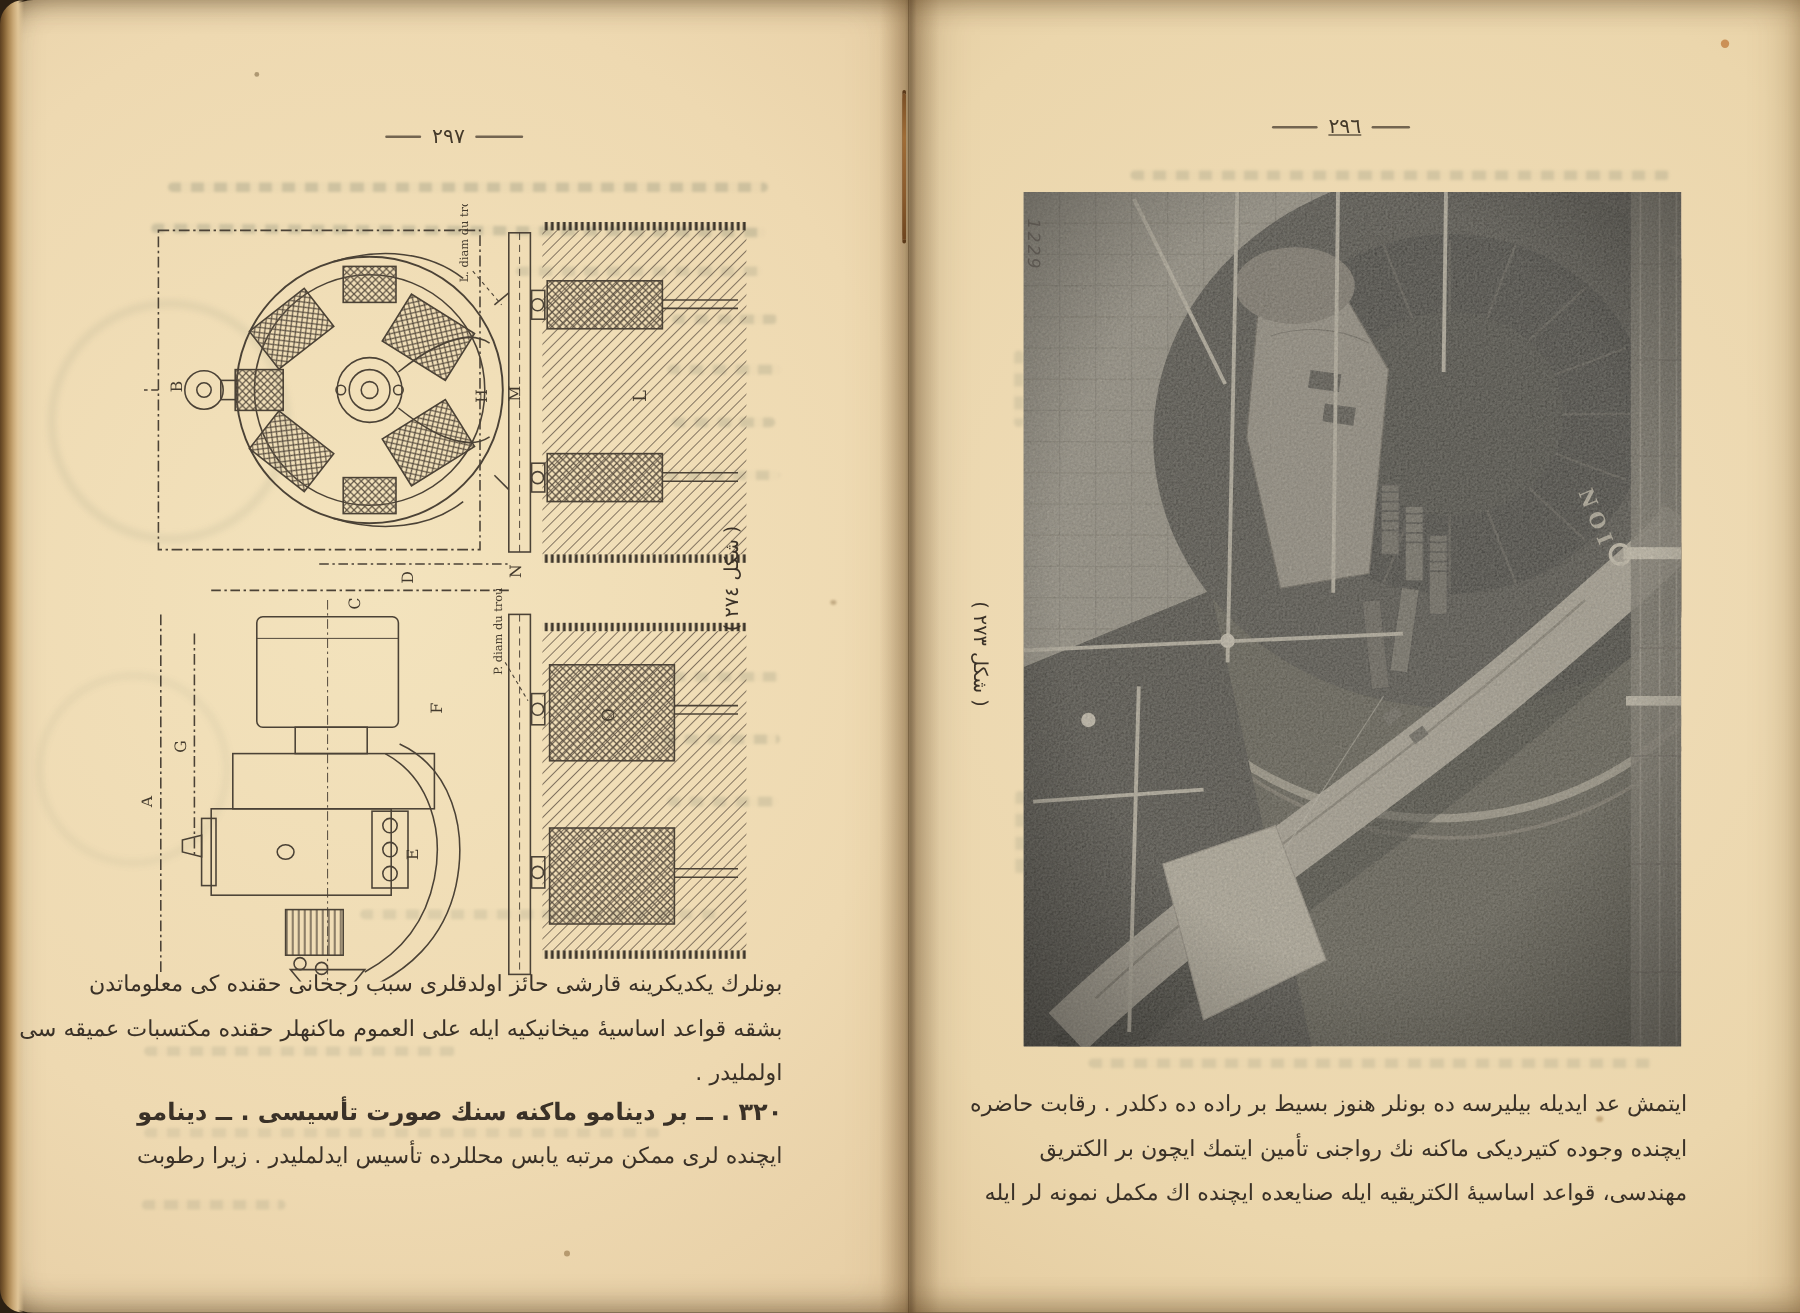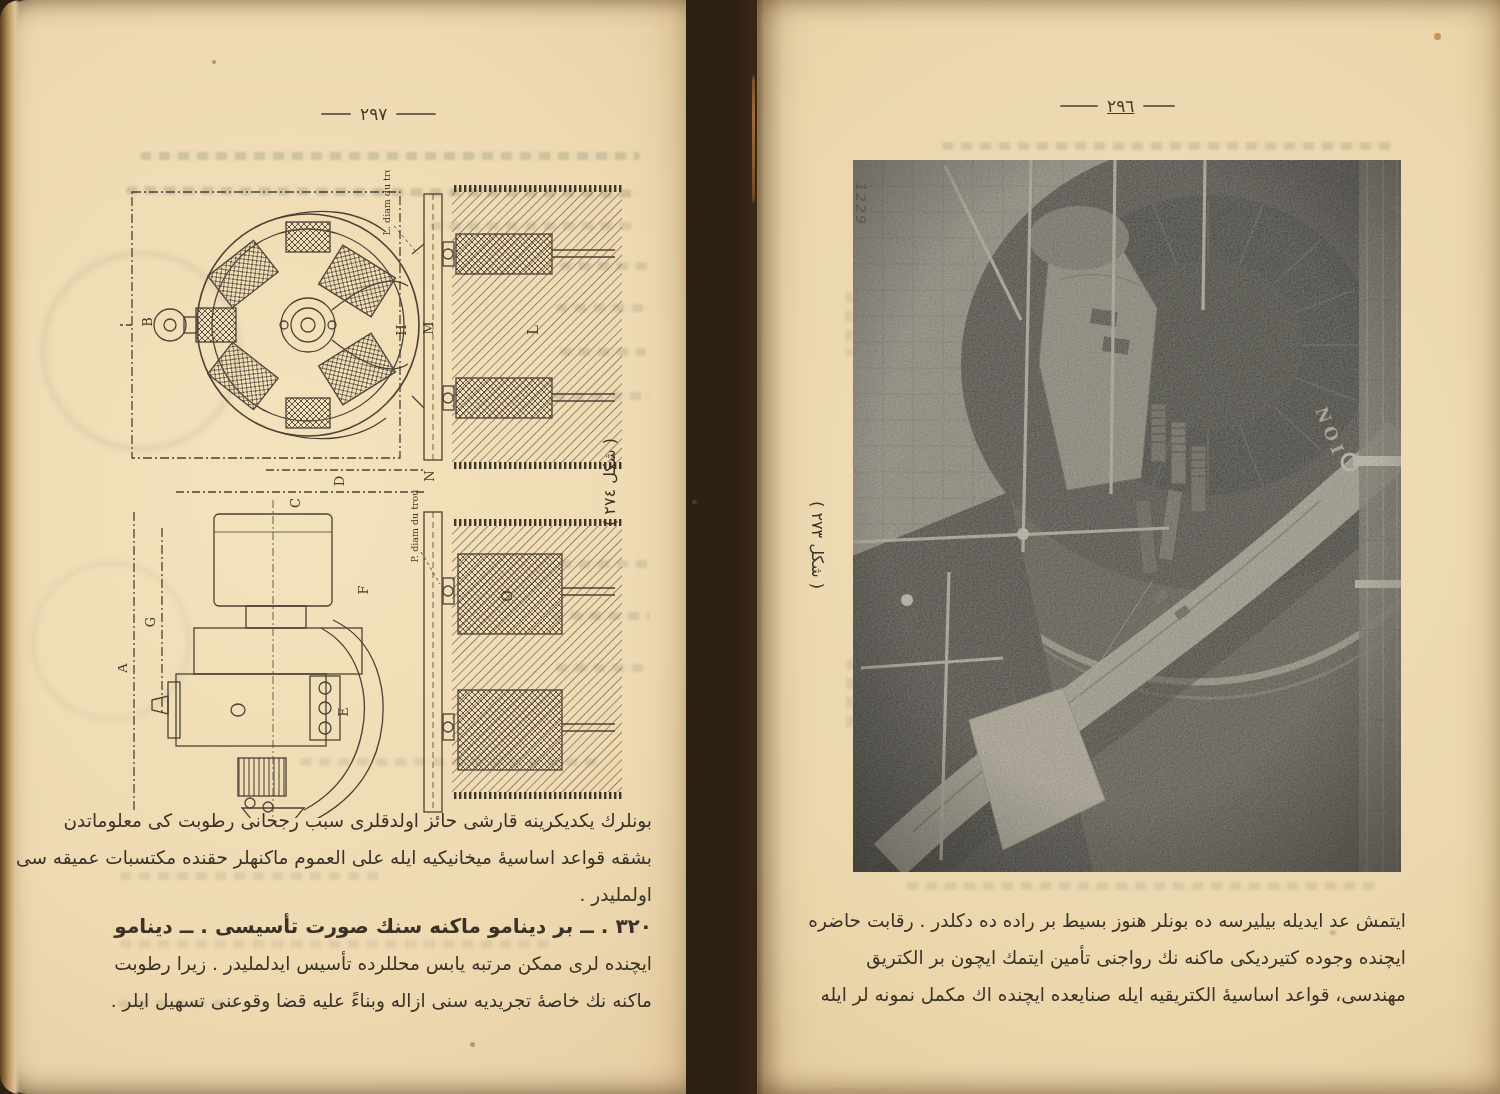--- a/index.html
+++ b/index.html
@@ -1,20 +1,20 @@
 <!DOCTYPE html>
 <html><head>
 <meta charset="utf-8">
 <style>
   html,body{margin:0;padding:0;}
   body{width:1500px;height:1094px;background:#2c2013;overflow:hidden;position:relative;
        font-family:"DejaVu Sans",sans-serif;}
   .stage{position:absolute;inset:0;}
   .page{position:absolute;top:0;bottom:0;}
-  .page-left{left:0;width:686px;border-radius:28px 0 0 28px;
+  .page-left{left:0;width:757px;border-radius:28px 0 0 28px;
     background:radial-gradient(120% 90% at 42% 45%, #f3e3bd 0%, #eed9b1 50%, #e4caa0 84%, #d2b283 100%);
     box-shadow:inset 20px 0 30px -18px rgba(60,40,15,.55),
                inset -26px 0 44px -22px rgba(140,100,50,.35),
                inset 0 16px 24px -16px rgba(60,40,15,.5),
                inset 0 -18px 26px -16px rgba(60,40,15,.5);}
   .edge-stack{position:absolute;left:0;top:0;bottom:0;width:20px;border-radius:28px 0 0 28px;
     background:linear-gradient(90deg,#5e4121 0,#7e5c30 3px,#a98551 7px,#c9a876 11px,#dfc496 15px,rgba(223,196,150,0) 20px);}
   .page-right{left:757px;right:0;
     background:radial-gradient(130% 95% at 52% 45%, #f1dfbc 0%, #ebd6ac 52%, #dfc396 84%, #ceac7c 100%);
     box-shadow:inset 30px 0 46px -26px rgba(90,60,25,.5),
@@ -215,28 +215,27 @@
         <text x="250" y="90" transform="rotate(-90 250 90)">F</text>
         <text x="230" y="212" transform="rotate(-90 230 212)">E</text>
         <text x="394" y="96" transform="rotate(-90 394 96)" font-size="14">O</text>
         <text x="300" y="26" transform="rotate(-90 300 26)" font-size="9.5">P. diam du trou</text>
       </g>
     </svg>
 
     <div class="caption cap-left">( شكل ٢٧٤ )</div>
 
     <div class="para" style="left:100px;top:802px;width:552px">
-      <div class="tl">بونلرك يكديكرينه قارشى حائز اولدقلرى سبب رجحانى رطوبت كى معلوماتدن</div>
+      <div class="tl">بونلرك يكديكرينه قارشى حائز اولدقلرى سبب رجحانى حقنده كى معلوماتدن</div>
       <div class="tl">بشقه قواعد اساسيهٔ ميخانيكيه ايله على العموم ماكنهلر حقنده مكتسبات عميقه سى</div>
       <div class="tl">اولمليدر .</div>
     </div>
     <div class="para" style="left:100px;top:908px;width:552px">
       <div class="tl head">٣٢٠ . ــ بر دينامو ماكنه سنك صورت تأسيسى . ــ دينامو</div>
       <div class="tl">ايچنده لرى ممكن مرتبه يابس محللرده تأسيس ايدلمليدر . زيرا رطوبت</div>
-      <div class="tl">ماكنه نك خاصهٔ تجريديه سنى ازاله وبناءً عليه قضا وقوعنى تسهيل ايلر .</div>
     </div>
   </div>
 
   <div class="page page-right">
     <div class="pnum" style="left:303px;top:96px;text-decoration:underline;">
       <span class="rule" style="width:38px"></span>
       <span>٢٩٦</span>
       <span class="rule" style="width:32px"></span>
     </div>
 

